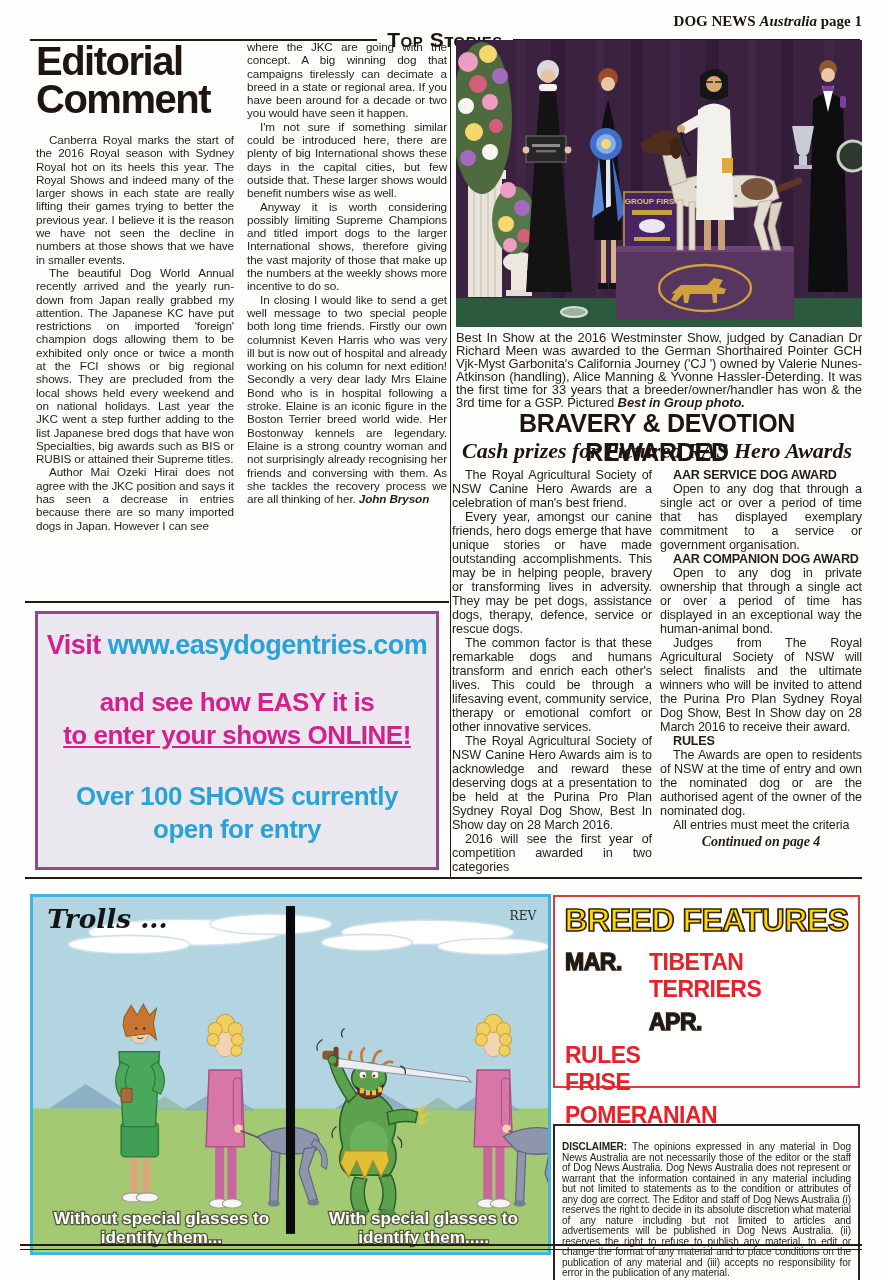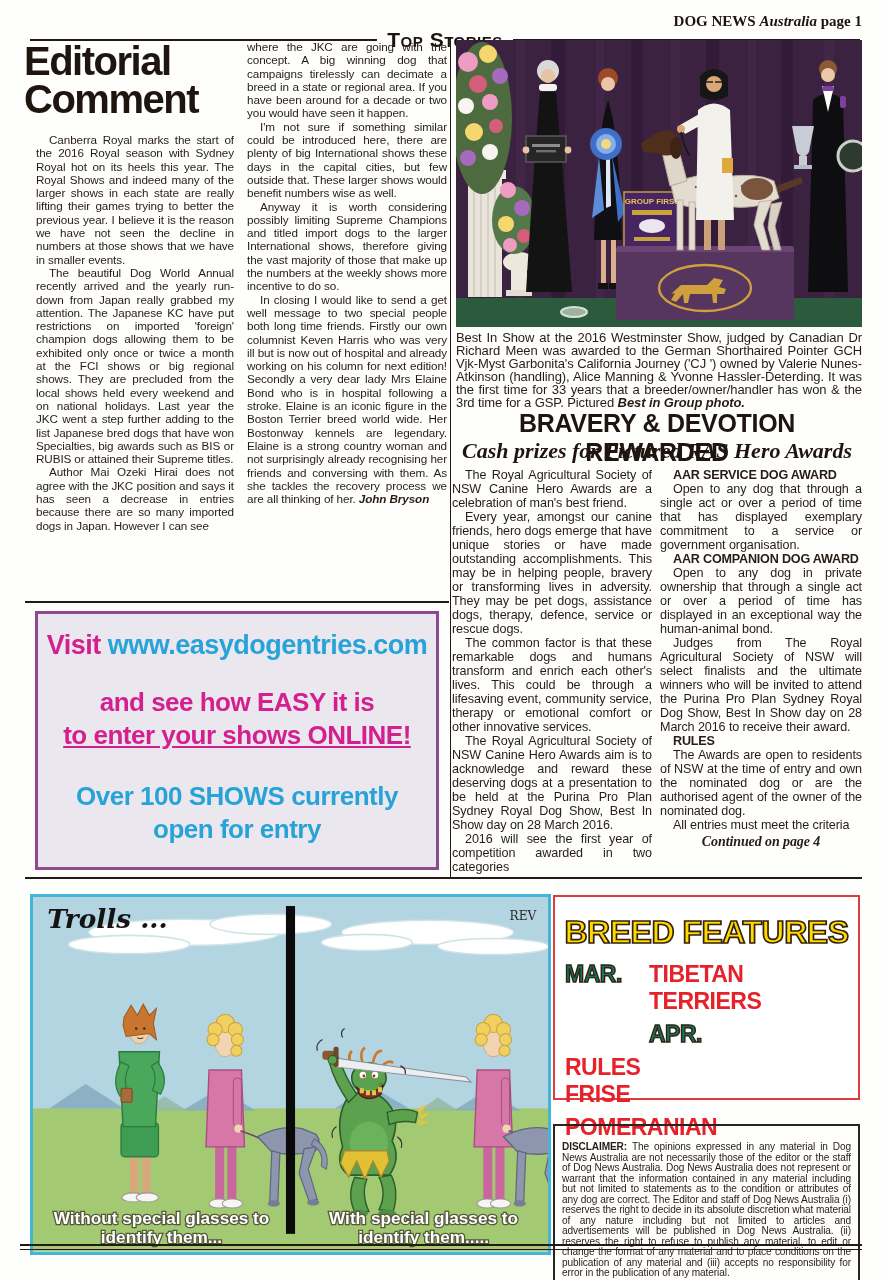--- a/index.html
+++ b/index.html
@@ -6,21 +6,21 @@
   #page{position:relative;width:888px;height:1280px;background:#fefefc;margin:0 auto;
         font-family:"Liberation Sans",sans-serif;color:#261c14;overflow:hidden;}
   
   .masthead{position:absolute;top:13px;right:26px;font-family:"Liberation Serif",serif;
             font-weight:bold;font-size:15px;color:#1d140e;}
   .masthead .ed{font-style:italic;}
   .topline{position:absolute;top:28px;left:30px;right:28px;display:flex;align-items:center;gap:10px;}
   .topline .rule{flex:1;border-top:2.2px solid #241a12;}
   .topline .section{font-variant:small-caps;font-weight:bold;font-size:21px;letter-spacing:.5px;color:#1d140e;white-space:nowrap;}
   
-  .edit-title{position:absolute;left:24px;top:42px;width:200px;font-size:40px;line-height:.95;
+  .edit-title{position:absolute;left:36px;top:42px;width:200px;font-size:40px;line-height:.95;
               font-weight:800;letter-spacing:-1.5px;color:#1f1510;}
   .colbody{position:absolute;font-size:11.7px;line-height:13.3px;letter-spacing:-.1px;text-align:justify;}
   .colbody p{margin:0;text-indent:13px;}
   .colbody p.noind{text-indent:0;}
   #ecol1{left:36px;top:133px;width:198px;}
   #ecol2{left:247px;top:40px;width:200px;}
   .byline{font-weight:bold;font-style:italic;}
   .vdiv{position:absolute;left:450px;top:38px;height:840px;border-left:1.6px solid #241a12;}
   
   .photo{position:absolute;left:456px;top:40px;width:406px;height:287px;}
@@ -51,25 +51,25 @@
   .adbox .pink{color:#d41f8f;}
   .adbox .blue{color:#28a3d8;}
   .adbox .l2{font-size:26px;margin-top:26px;letter-spacing:-.5px;}
   .adbox .l3{font-size:26px;margin-top:2px;letter-spacing:-.5px;text-decoration:underline;}
   .adbox .l4{font-size:26px;margin-top:30px;letter-spacing:-.5px;}
   .adbox .l5{font-size:26px;margin-top:2px;letter-spacing:-.5px;}
   
   .cartoon{position:absolute;left:30px;top:894px;width:515px;height:355px;border:3px solid #44b5d8;background:#b2d5e1;}
   
   .breed{position:absolute;left:553px;top:895px;width:303px;height:189px;background:#fff;
-         border:2.5px solid #e13a3a;padding:12px 0 0 0;}
+         border:2.5px solid #e13a3a;padding:0 0 0 0;}
   .breed-title{margin-top:5px;text-align:center;font-size:32px;font-weight:800;letter-spacing:-.5px;
                color:#ffd900;-webkit-text-stroke:1.7px #33210a;text-stroke:1.7px #33210a;}
   .breed-rows{margin:10px 6px 0 10px;display:grid;grid-template-columns:84px 1fr;row-gap:6px;}
-  .breed-month{font-size:23px;font-weight:800;color:#0f766e;-webkit-text-stroke:1.4px #33210a;letter-spacing:-.5px;}
+  .breed-month{font-size:23px;font-weight:800;color:#0f172a;-webkit-text-stroke:1.4px #33210a;letter-spacing:-.5px;}
   .breed-name{font-size:23px;font-weight:800;color:#e62129;letter-spacing:-.5px;}
   
   .disclaimer{position:absolute;left:553px;top:1094px;width:289px;border:2px solid #2a2420;
               padding:16px 7px;font-size:10.1px;line-height:10.5px;text-align:justify;letter-spacing:-.1px;margin-top:30px;}
   .disclaimer b{font-weight:800;}
 </style>
 </head>
 <body>
 
 <div id="page">

